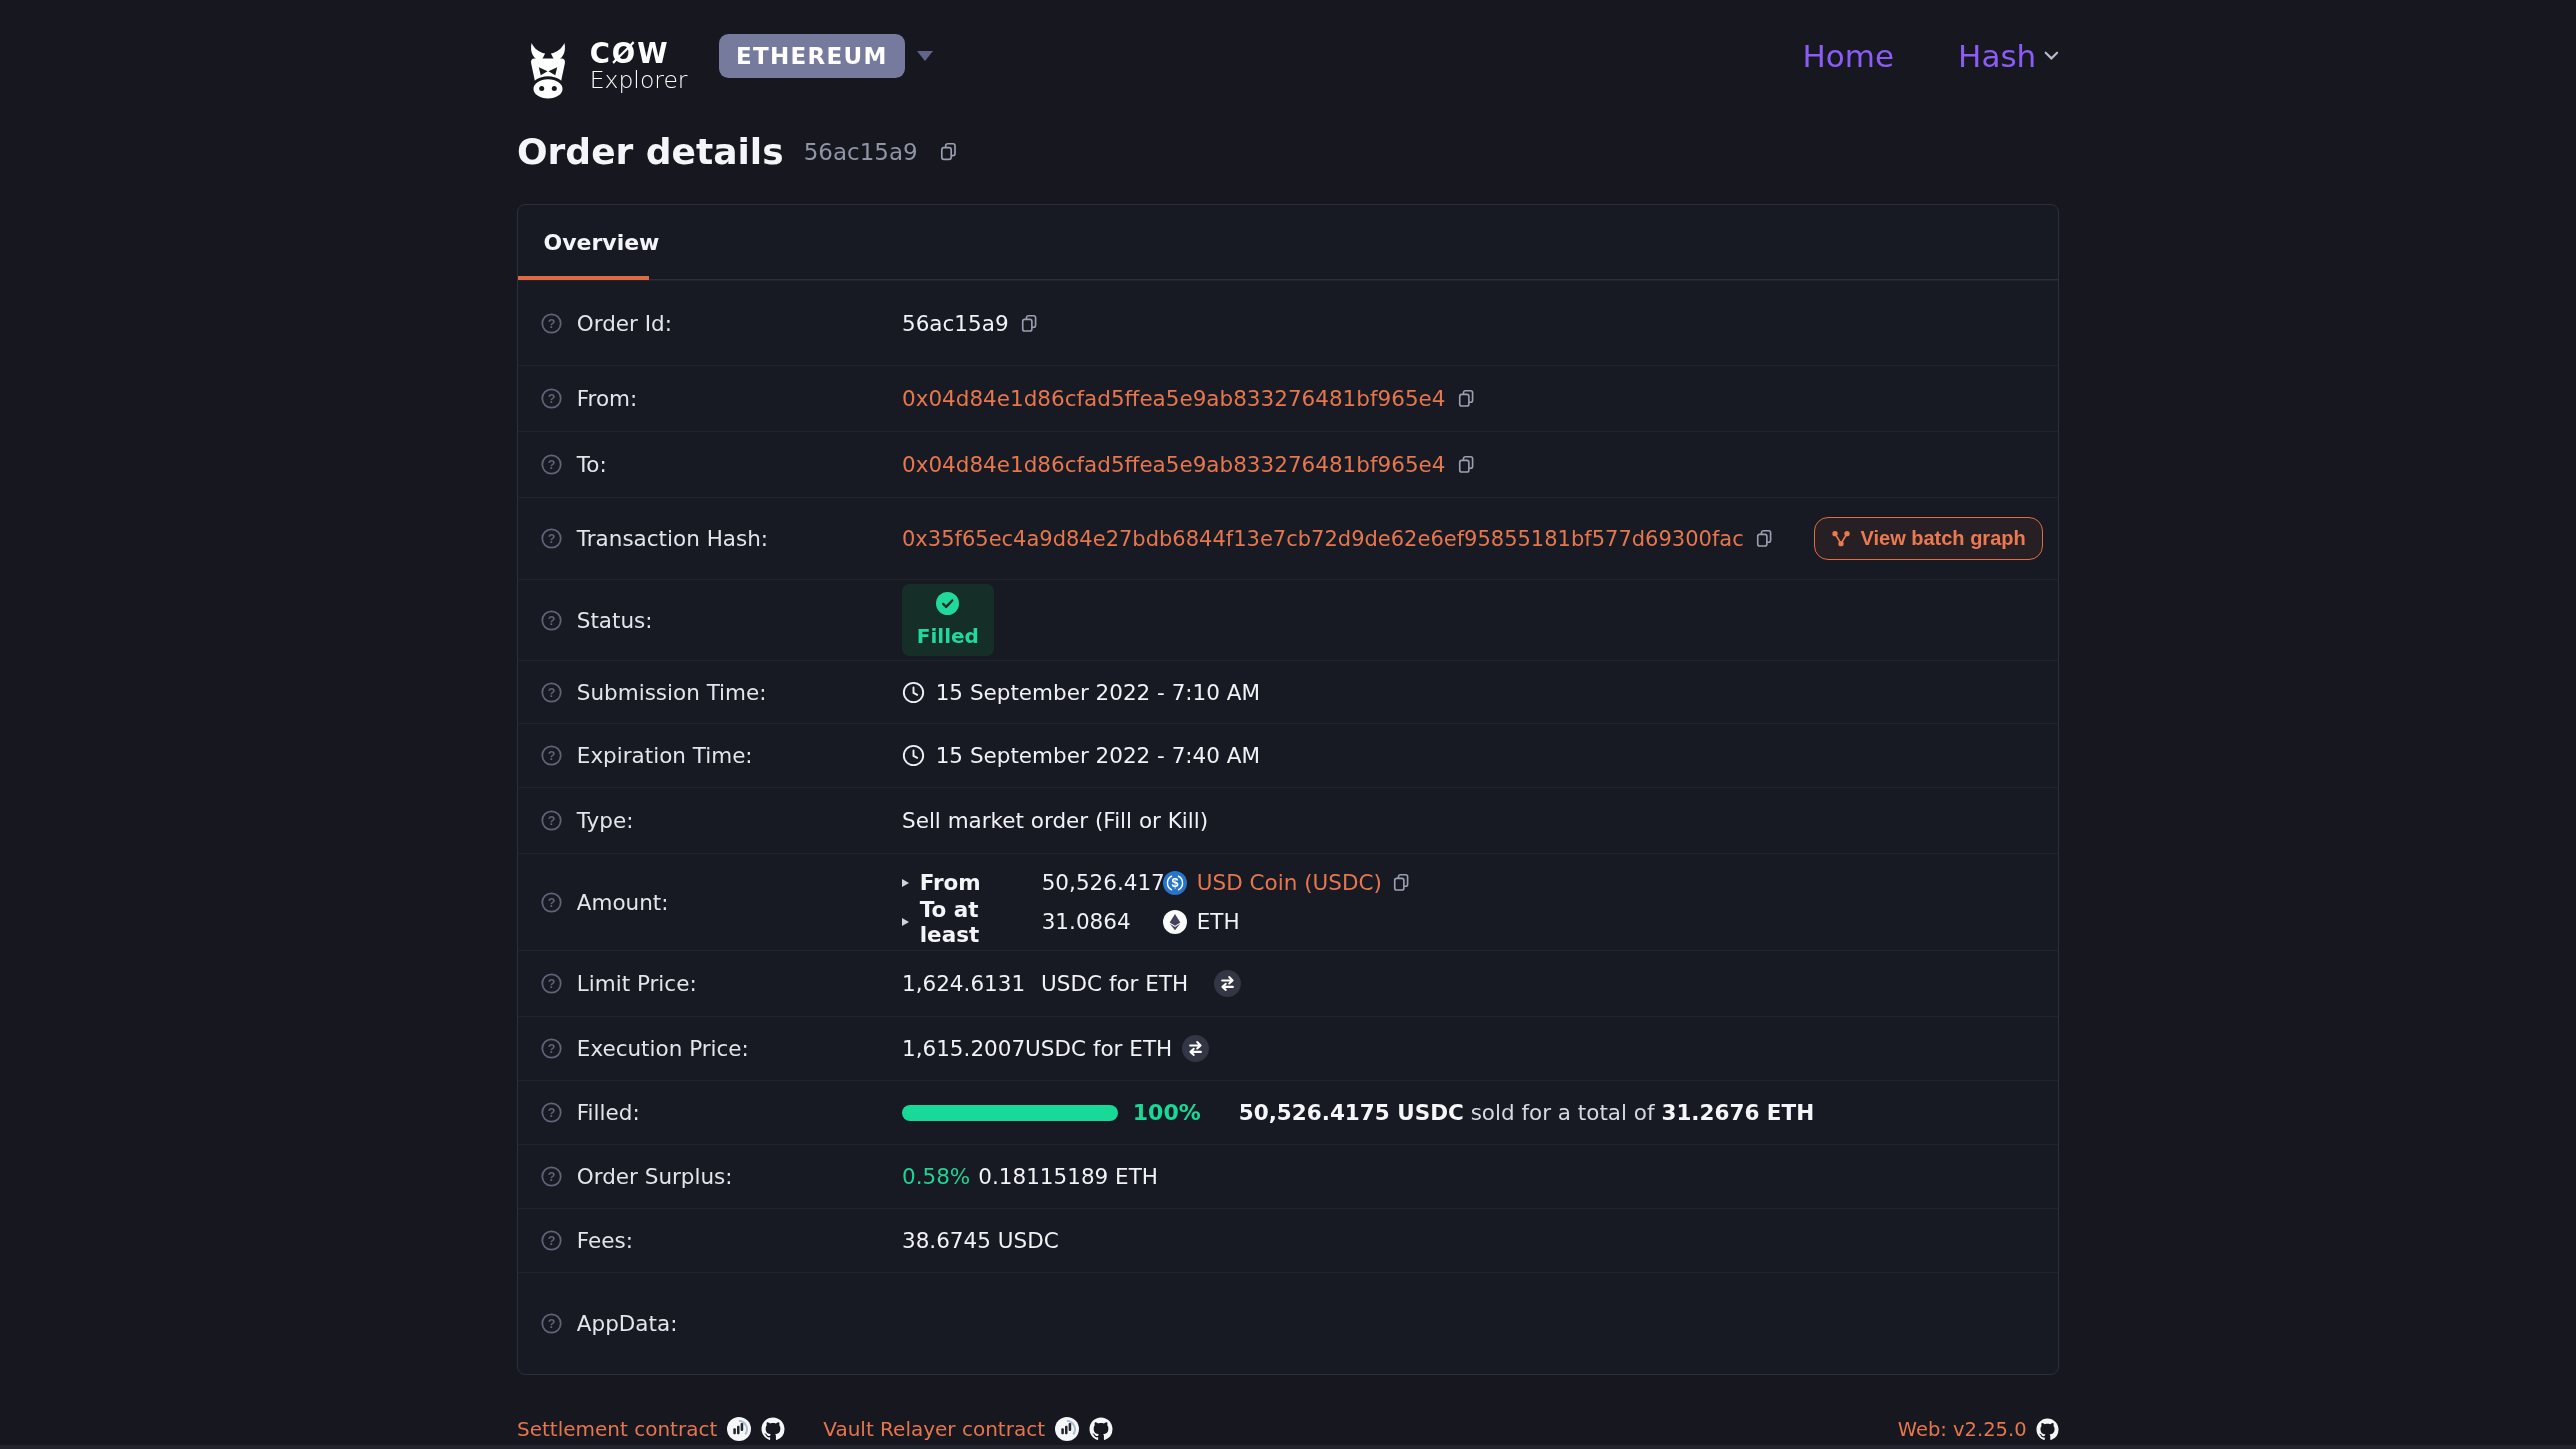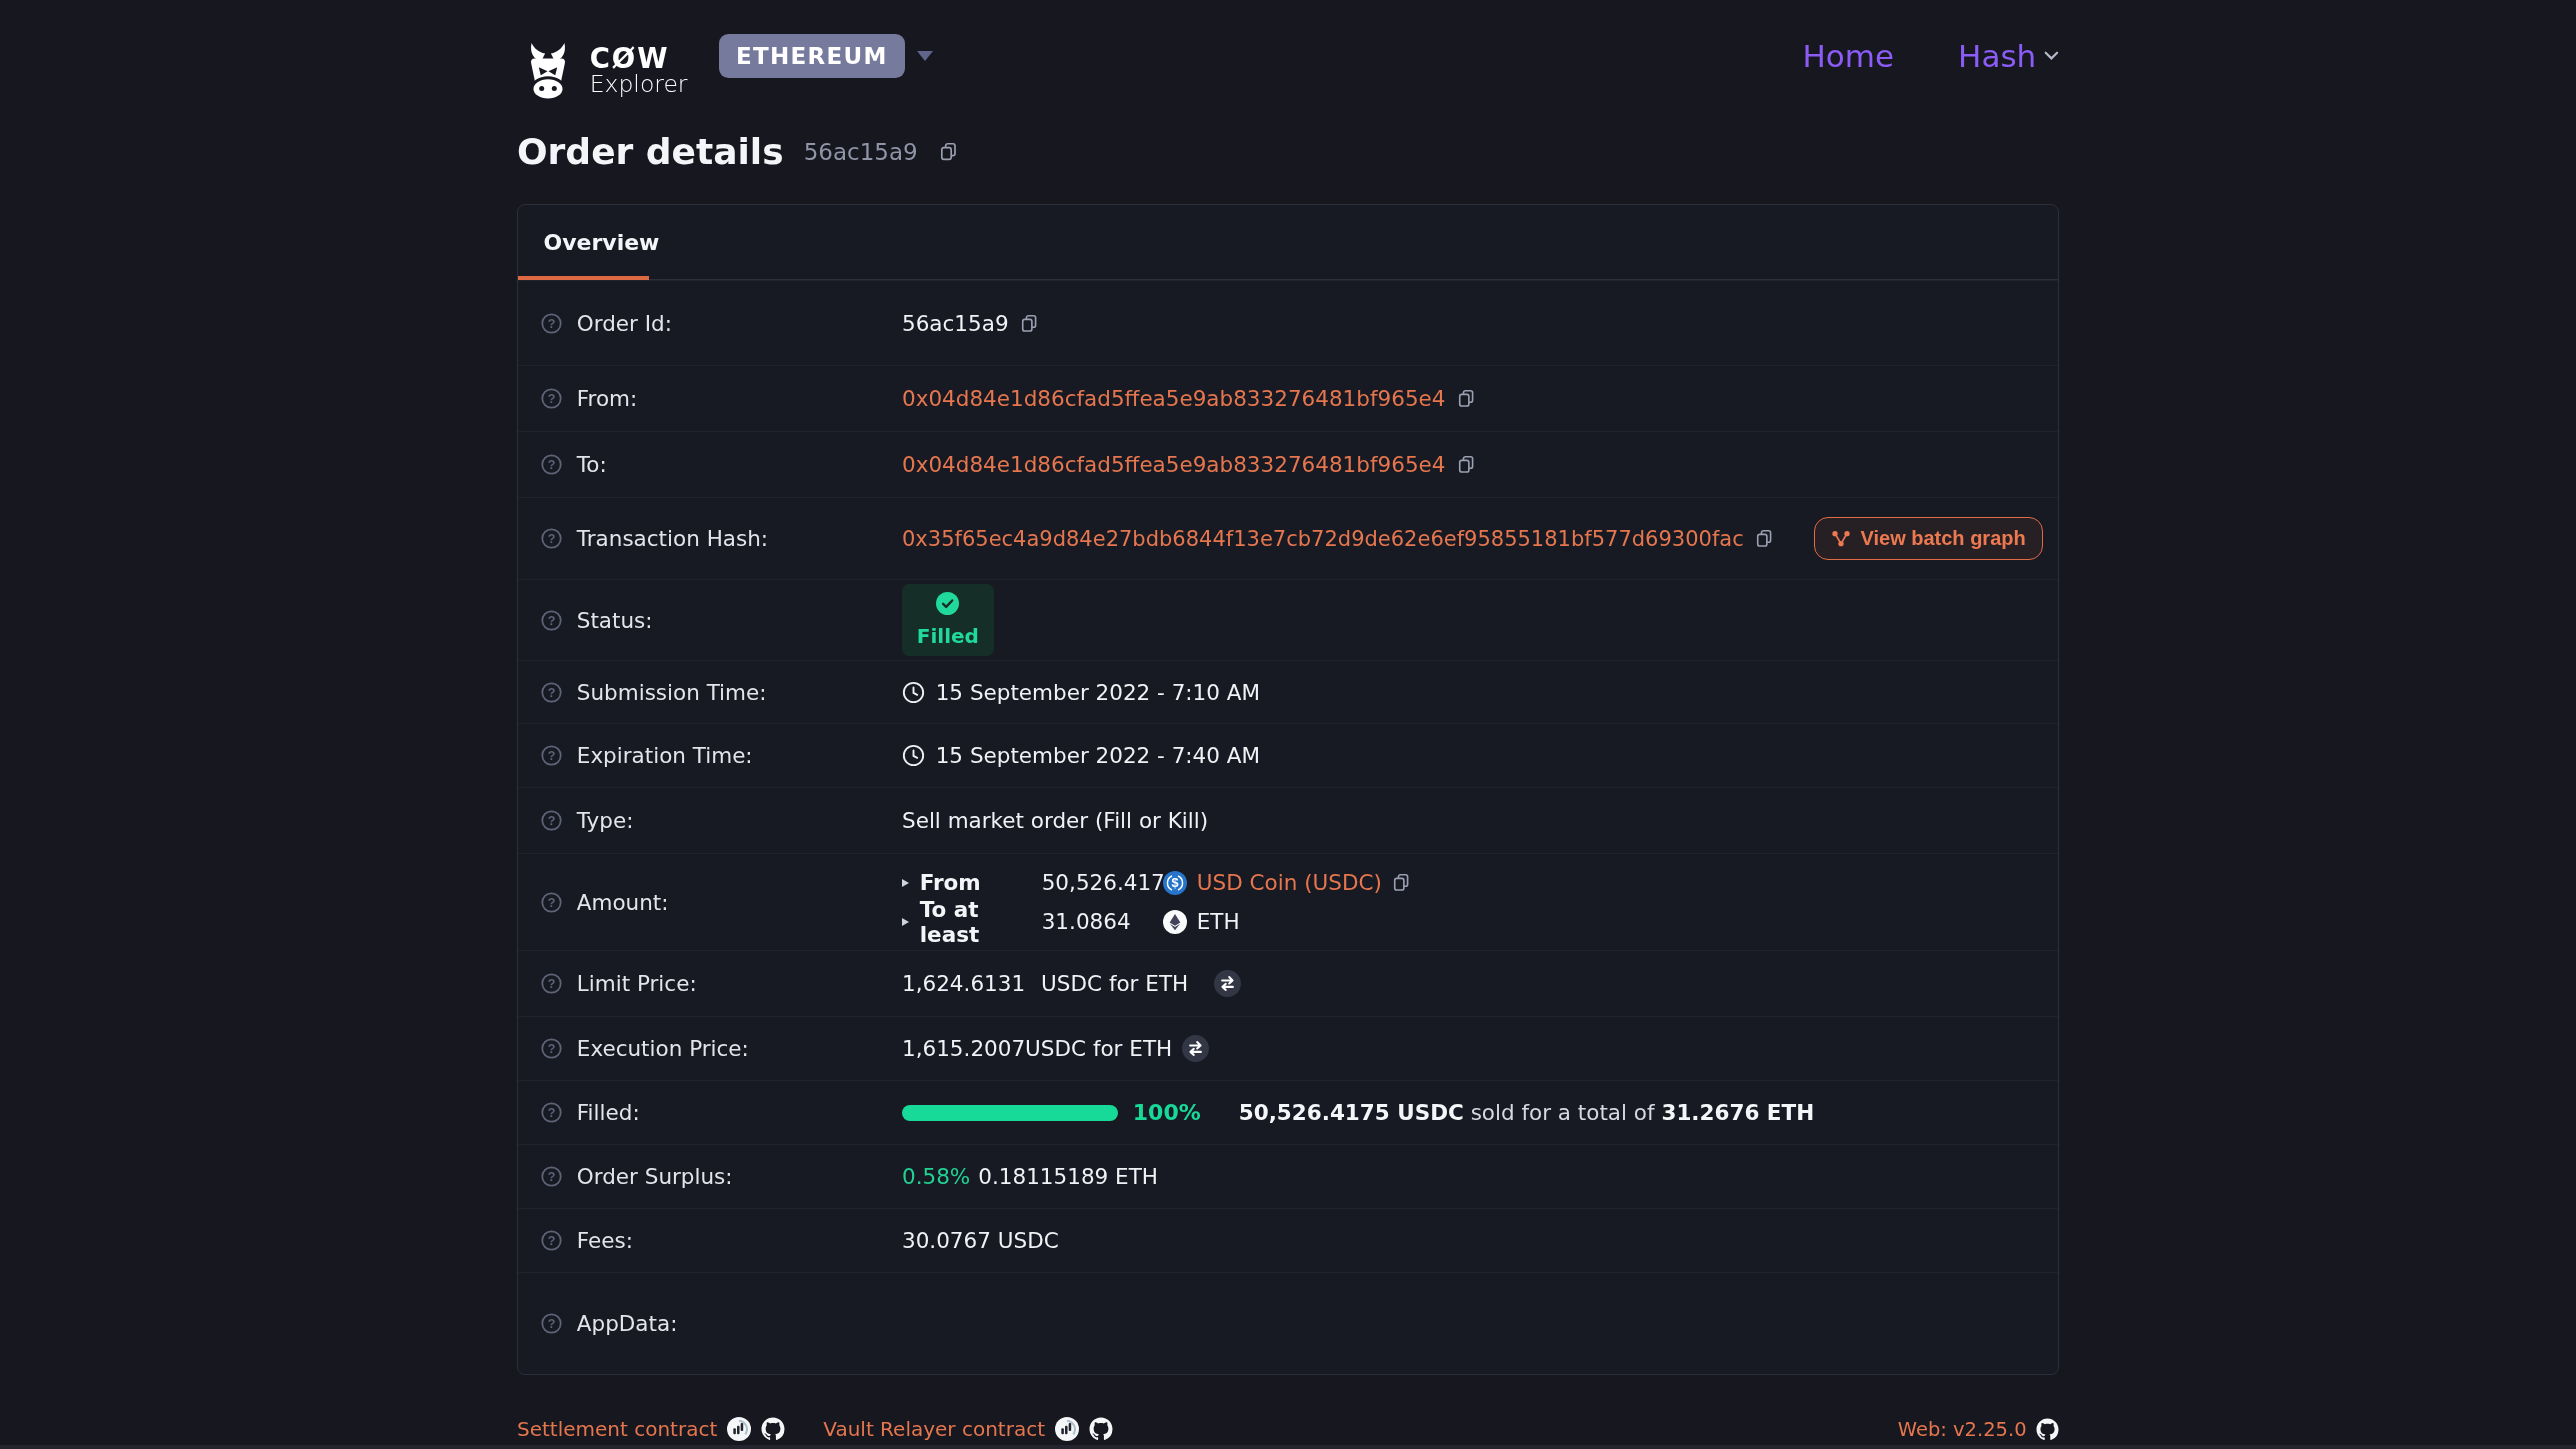--- a/index.html
+++ b/index.html
@@ -7,21 +7,21 @@
     width: 2576px; height: 1449px;
     background: #16171f;
     font-family: "DejaVu Sans", "Liberation Sans", sans-serif;
     color: #eef0f4;
     overflow: hidden;
   }
   .container { width: 1542px; margin: 0 auto; }
 
   
   .header { display: flex; align-items: center; padding-top: 23px; height: 89px; }
-  .brand { display: flex; align-items: center; cursor: pointer; margin-top: 30px; }
+  .brand { display: flex; cursor: pointer; margin-top: 30px; }
   .brand svg { width: 62px; height: 62px; }
   .wordmark { margin-left: 10.7px; display: flex; flex-direction: column; }
   .wordmark .l1 { font-size: 27.5px; font-weight: 800; letter-spacing: 2px; color: #ffffff; line-height: 1.0; }
   .wordmark .l2 { font-size: 23.5px; font-weight: 300; color: #ffffff; line-height: 1.05; }
   .network { display: flex; align-items: center; margin-left: 31px; cursor: pointer; }
   .network-badge {
     background: #767b9e; color: #fff; font-size: 23px; font-weight: 700;
     letter-spacing: 1.3px; padding: 8.7px 17.4px; border-radius: 9.4px;
   }
   .network-caret {
@@ -400,21 +400,21 @@
 
     <div class="row" style="min-height:64px">
       <div class="cell-label">
         <svg width="21" height="21" viewBox="0 0 31 31" fill="none" style="font-size:32px">
           <circle cx="15.5" cy="15.5" r="13.6" stroke="#5f6377" stroke-width="2.6"></circle>
           <text x="15.5" y="21.5" text-anchor="middle" font-size="18.5" font-weight="700" fill="#5f6377" font-family="Liberation Sans, sans-serif">?</text>
         </svg>
         <span>Fees:</span>
       </div>
       <div class="cell-value">
-        <span>30.0767 USDC</span>
+        <span>38.6745 USDC</span>
       </div>
     </div>
 
     <div class="row" style="min-height:102px">
       <div class="cell-label">
         <svg width="21" height="21" viewBox="0 0 31 31" fill="none" style="font-size:32px">
           <circle cx="15.5" cy="15.5" r="13.6" stroke="#5f6377" stroke-width="2.6"></circle>
           <text x="15.5" y="21.5" text-anchor="middle" font-size="18.5" font-weight="700" fill="#5f6377" font-family="Liberation Sans, sans-serif">?</text>
         </svg>
         <span>AppData:</span>

